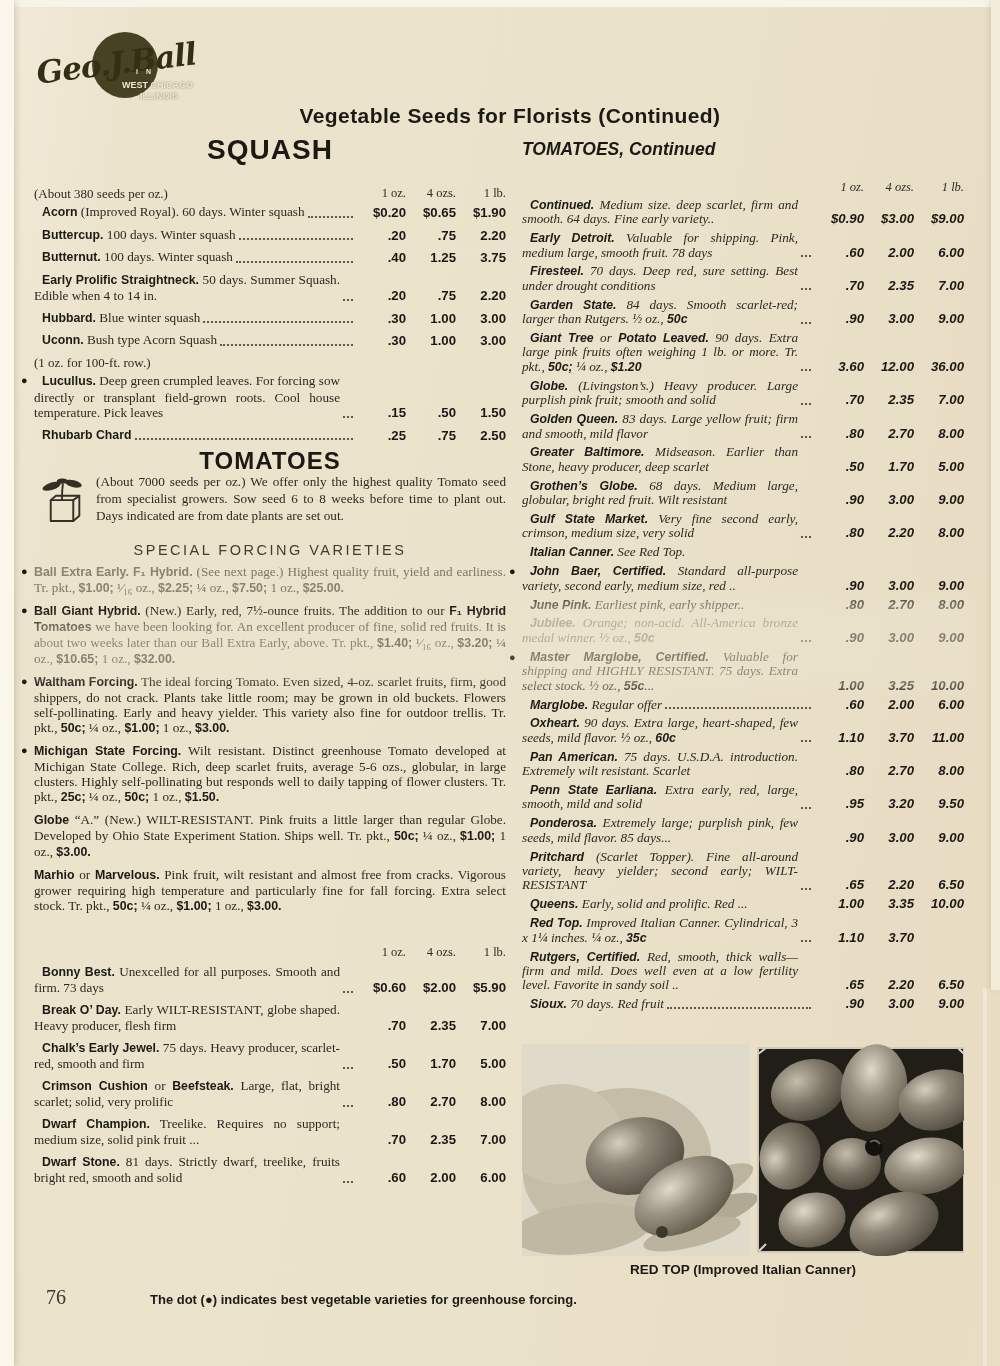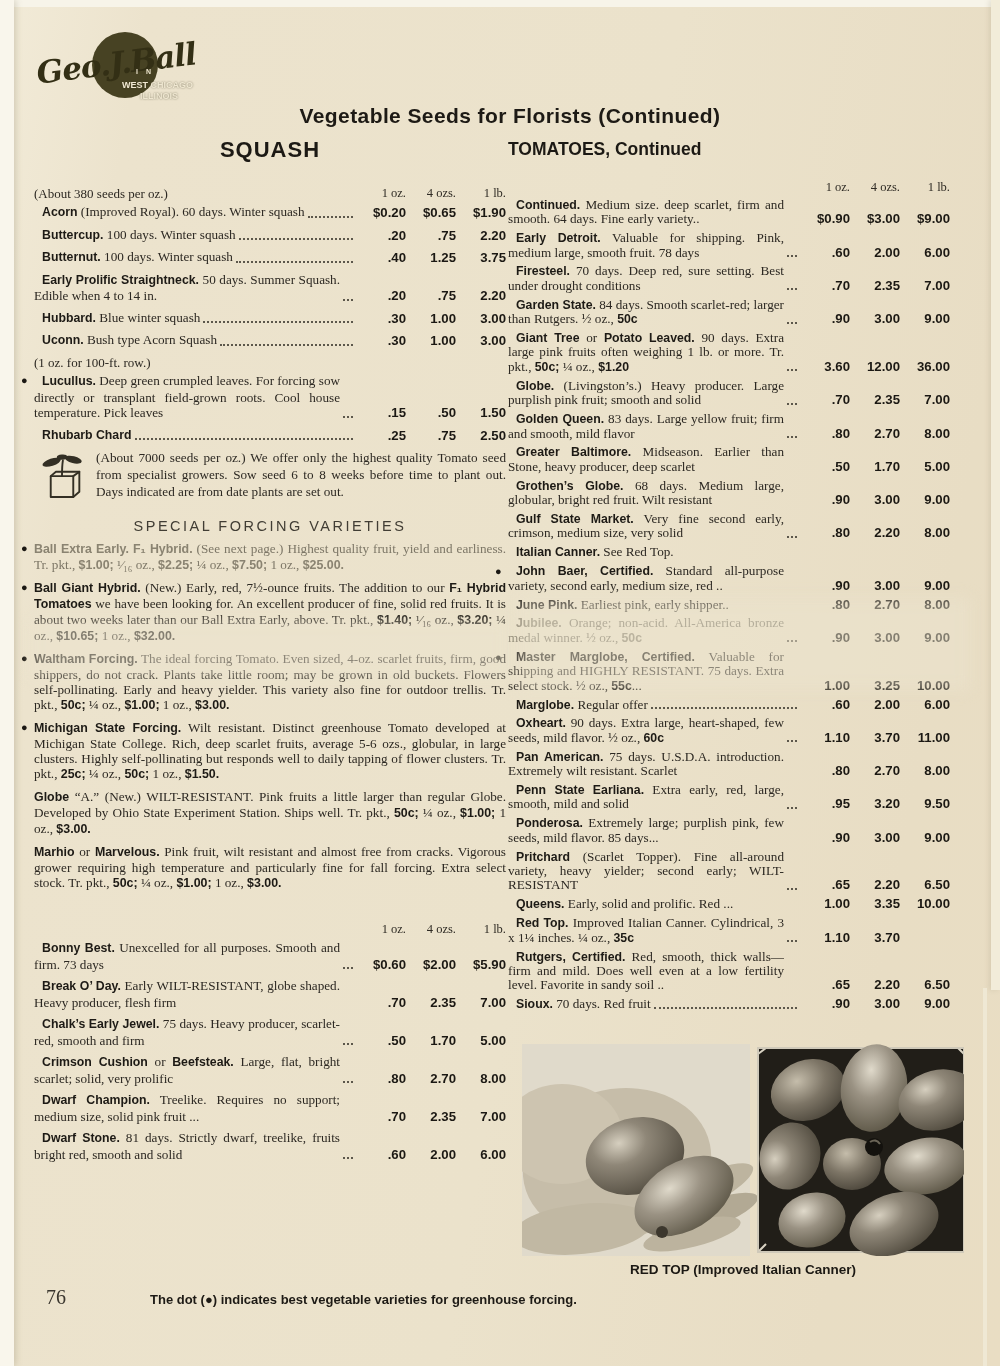--- a/index.html
+++ b/index.html
@@ -23,23 +23,23 @@
   .logo-script{position:absolute;left:0;top:18px;width:210px;font-family:"DejaVu Serif",serif;font-style:italic;font-weight:bold;font-size:31px;color:#332f15;transform:rotate(-7deg);letter-spacing:-1px;}
   .logo-inc{position:absolute;left:100px;top:44px;font-family:"Liberation Sans",sans-serif;font-size:7px;font-weight:bold;letter-spacing:3px;color:#ece4cd;}
   .logo-city{position:absolute;left:86px;top:56px;width:110px;font-family:"Liberation Sans",sans-serif;font-size:9px;font-weight:bold;color:#f0e8d2;text-shadow:0 0 2px rgba(60,55,30,.6);}
   .logo-state{position:absolute;left:104px;top:67px;width:110px;font-family:"Liberation Sans",sans-serif;font-size:9px;font-weight:bold;color:#efe7d1;text-shadow:0 0 2px rgba(60,55,30,.6);}
 
   .page-title{position:absolute;left:60px;right:40px;top:104px;text-align:center;
     font-family:"Liberation Sans","DejaVu Sans",sans-serif;font-weight:bold;font-size:21px;color:#1d1a15;letter-spacing:.4px;}
 
   .col{position:absolute;top:142px;font-size:13.2px;line-height:15.5px;}
   .col-left{left:34px;width:472px;}
-  .col-right{left:508px;width:442px;line-height:14.4px;}
-
-  .h1{font-family:"Liberation Sans","DejaVu Sans",sans-serif;font-weight:bold;text-align:center;color:#1c1914;letter-spacing:1px;font-size:22px;margin:0 0 4px 0;}
+  .col-right{left:522px;width:442px;line-height:14.4px;font-style:italic;}
+
+  .h1{font-family:"Liberation Sans","DejaVu Sans",sans-serif;font-weight:bold;text-align:center;color:#1c1914;letter-spacing:1px;font-size:28px;margin:0 0 4px 0;}
   .h1.tomatoes{font-size:24px;margin-top:10px;}
   .h1.mt{margin-top:10px;}
   .h2{font-family:"Liberation Sans","DejaVu Sans",sans-serif;font-weight:normal;text-align:center;color:#413d34;letter-spacing:2.5px;font-size:14.5px;margin:8px 0 6px 0;}
   .h-cont{font-family:"Liberation Sans","DejaVu Sans",sans-serif;font-weight:bold;font-size:17.5px;color:#1c1914;margin:0;}
 
   .noterow{display:flex;align-items:flex-end;margin-bottom:3px;}
   .note{flex:1;font-size:13px;}
   .colheads{display:flex;justify-content:flex-end;}
   .ch{width:50px;text-align:right;font-size:12.5px;color:#2f2b24;white-space:nowrap;margin-top:24px;}
 
@@ -200,20 +200,21 @@
           <span class="desc"><span class="seg-b">Rhubarb Chard</span></span>
           <span class="lead"></span>
           <span class="prices">
             <span class="p">.25</span>
             <span class="p">.75</span>
             <span class="p">2.50</span>
           </span>
         </div>
       </div>
 
+    <div class="h1 tomatoes">TOMATOES</div>
     <div class="intro">
       <svg class="seedbox-icon" width="52" height="52" viewBox="0 0 60 60">
         <g stroke="#332f24" fill="none" stroke-width="2.2" stroke-linecap="round" stroke-linejoin="round">
           <path d="M17 29 L43 29 L43 53 L17 53 Z"></path>
           <path d="M43 29 L50 24 L50 47 L43 53"></path>
           <path d="M17 29 L23 24 L50 24"></path>
           <path d="M30 29 C30 21 30 17 31 11"></path>
         </g>
         <g fill="#332f24">
           <ellipse cx="18" cy="13" rx="11" ry="4.2" transform="rotate(-18 18 13)"></ellipse>

